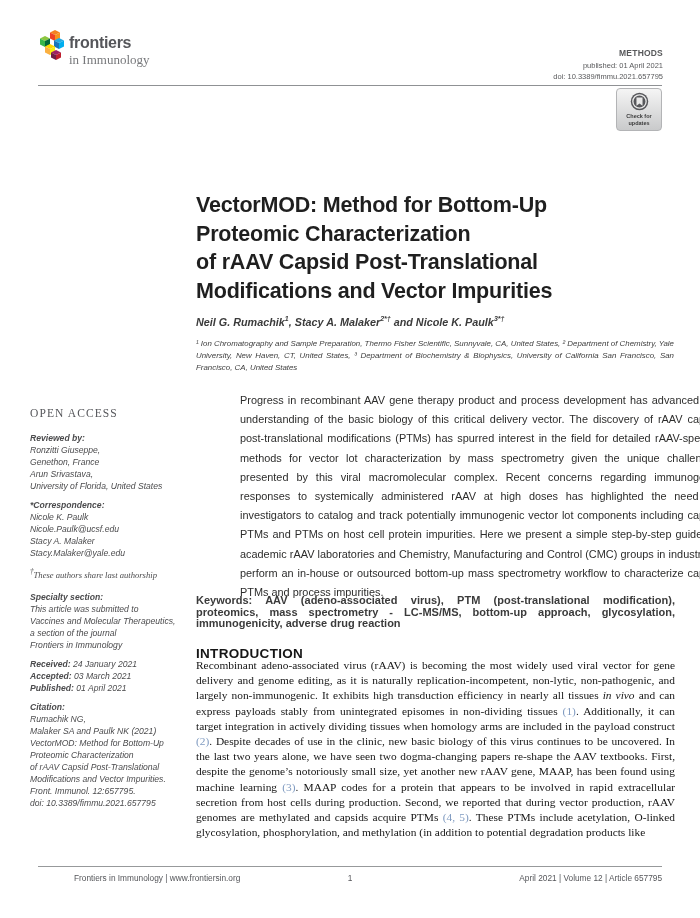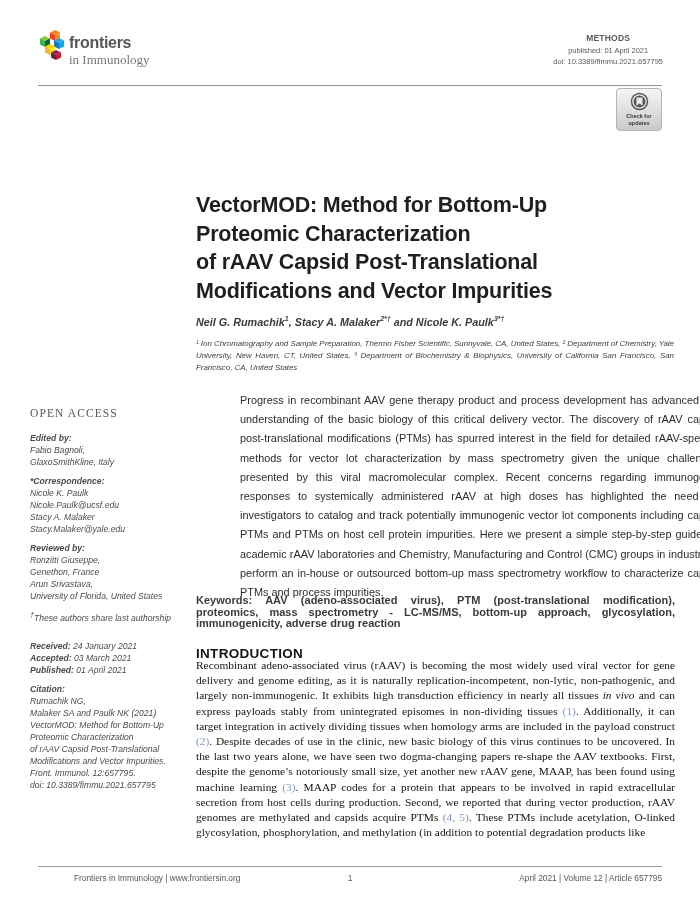--- a/index.html
+++ b/index.html
@@ -7,40 +7,40 @@
   .paper {
     position:relative; width:700px; height:918px; margin:0 auto;
     background:#ffffff; overflow:hidden;
     font-family:"Liberation Sans", sans-serif; color:#2d2d2c;
   }
   
   .logo-wrap { position:absolute; left:38px; top:28px; display:flex; gap:5px; }
   .logo-text { padding-top:7px; }
   .logo-name { font-weight:bold; font-size:16px; color:#55565a; letter-spacing:-0.3px; line-height:15px; }
   .logo-journal { font-family:"Liberation Serif", serif; font-size:13px; color:#77787b; margin-top:2px; }
-  .header-meta { position:absolute; right:37px; top:33px; text-align:center; color:#58595b; }
+  .header-meta { position:absolute; right:37px; top:48px; text-align:right; color:#58595b; }
   .meta-type { font-weight:bold; font-size:8.5px; letter-spacing:0.2px; }
   .meta-line { font-size:7.5px; margin-top:2.5px; }
   .header-rule { position:absolute; left:38px; width:624px; top:85px; height:1px; background:#8f9194; }
   .badge {
     position:absolute; left:616px; top:88px; width:46px; height:43px;
     border-radius:4px; background:linear-gradient(#f5f5f5,#c9cacb);
     border:1px solid #b3b4b6; display:flex; flex-direction:column; align-items:center;
     padding-top:3px; cursor:pointer;
   }
   .badge-text { font-size:5.5px; color:#3a3a3a; text-align:center; line-height:6.5px; margin-top:2px; font-weight:bold; }
   
   .sidebar {
     position:absolute; left:30px; top:407px; width:156px; 
     font-size:8.6px; font-style:italic; color:#4b4b4d; line-height:12px;
   }
   .oa { font-style:normal; font-family:"Liberation Serif", serif; font-size:11.5px; letter-spacing:1.1px; color:#55565a; margin-bottom:13px; }
   .sb-block { margin-bottom:7px; }
   .sb-label { font-weight:bold; }
-  .sb-note { margin-top:3px; margin-bottom:16px; }
+  .sb-note { margin-top:3px; margin-bottom:10px;font-family:Liberation Serif, serif; }
   .sb-link { color:#4b4b4d; text-decoration:none; }
   
   .title { position:absolute; left:196px; top:191px; width:480px; font-weight:bold; font-size:21.5px; line-height:28.5px; color:#1f1f1f; letter-spacing:-0.2px; }
   .authors { position:absolute; left:196px; top:315px; font-size:10.8px; font-weight:bold; font-style:italic; color:#3b3b3b; }
   .authors sup { font-size:7px; }
   .affil { position:absolute; left:196px; top:338px; width:478px; font-size:7.9px; font-style:italic; color:#3d3d3d; line-height:12.2px; text-align:justify; }
   .abstract { position:absolute; left:196px; top:391px; width:479px; font-size:10.9px; line-height:19.2px; color:#2d2d2c; text-align:justify;margin-left:44px; }
   .keywords { position:absolute; left:196px; top:595px; width:479px; font-size:11px; font-weight:bold; line-height:11.5px; color:#3b3b3b; text-align:justify; }
   .intro-h { position:absolute; left:196px; top:646px; font-size:13.5px; font-weight:bold; color:#161616; letter-spacing:0.3px;text-align:center; }
   .intro-body { position:absolute; left:196px; top:658px; width:479px; font-family:"Liberation Serif", serif; font-size:11.4px; line-height:15.2px; color:#141414; text-align:justify; }
@@ -102,44 +102,46 @@
     </svg>
     <div class="badge-text">
       <div>Check for</div>
       <div>updates</div>
     </div>
   </div>
 
   <div class="sidebar">
     <div class="oa">OPEN ACCESS</div>
 
+
     <div class="sb-block">
-      <div class="sb-label">Edited by:</div>
-      <div>Fabio Bagnoli,</div>
-      <div>GlaxoSmithKline, Italy</div>
+      <div class="sb-label">Reviewed by:</div>
+      <div>Ronzitti Giuseppe,</div>
+      <div>Genethon, France</div>
+      <div>Arun Srivastava,</div>
+      <div>University of Florida, United States</div>
     </div>
 
     <div class="sb-block">
       <div class="sb-label">*Correspondence:</div>
       <div>Nicole K. Paulk</div>
       <div class="sb-link">Nicole.Paulk@ucsf.edu</div>
       <div>Stacy A. Malaker</div>
       <div class="sb-link">Stacy.Malaker@yale.edu</div>
     </div>
 
-    <div class="sb-block">
-      <div class="sb-label">Reviewed by:</div>
-      <div>Ronzitti Giuseppe,</div>
-      <div>Genethon, France</div>
-      <div>Arun Srivastava,</div>
-      <div>University of Florida, United States</div>
-    </div>
-
     <div class="sb-note"><sup>†</sup><span>These authors share last authorship</span></div>
 
+    <div class="sb-block">
+      <div class="sb-label">Specialty section:</div>
+      <div>This article was submitted to</div>
+      <div>Vaccines and Molecular Therapeutics,</div>
+      <div>a section of the journal</div>
+      <div>Frontiers in Immunology</div>
+    </div>
 
     <div class="sb-block">
       <div><span class="sb-label">Received:</span><span> 24 January 2021</span></div>
       <div><span class="sb-label">Accepted:</span><span> 03 March 2021</span></div>
       <div><span class="sb-label">Published:</span><span> 01 April 2021</span></div>
     </div>
 
     <div class="sb-block">
       <div class="sb-label">Citation:</div>
       <div>Rumachik NG,</div>

